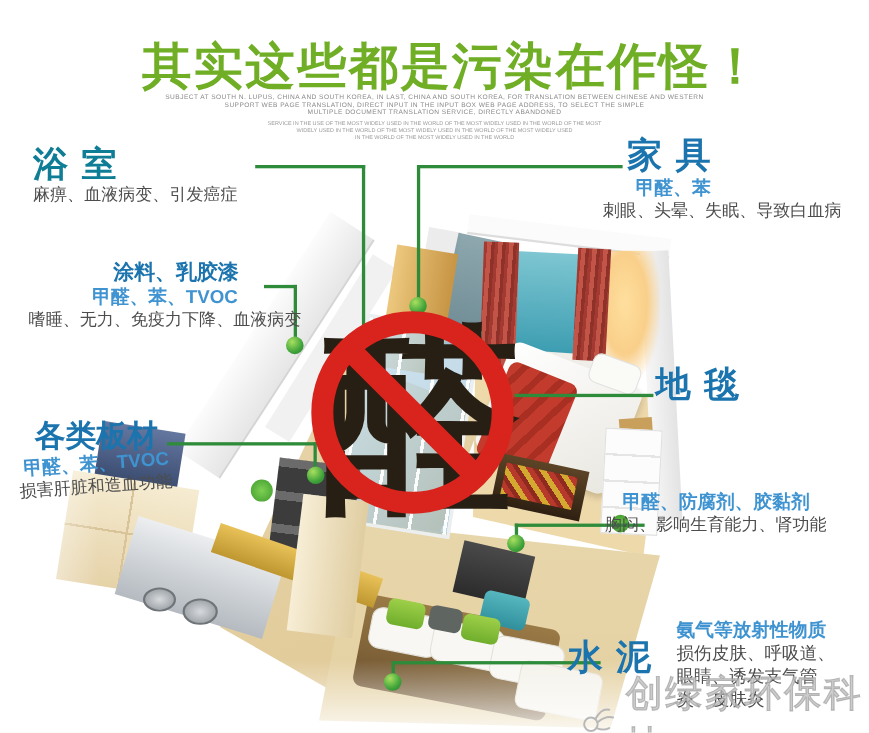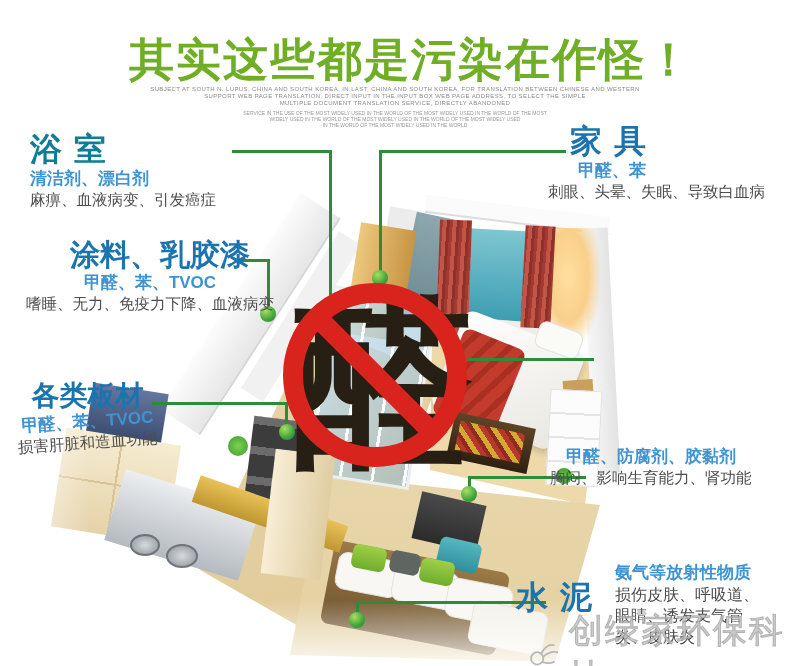--- a/index.html
+++ b/index.html
@@ -152,21 +152,21 @@
 
   
   .label{position:absolute;z-index:42;}
   .head{font-weight:800;color:#1b74ae;font-size:30px;line-height:1.12;}
   .head.two{font-size:32px;letter-spacing:12px;}
   .head.teal{color:#0e7d95;}
   .src{color:#3e93d0;font-weight:700;font-size:17px;line-height:1.3;}
   .fx{color:#4d4d4d;font-size:15.5px;font-weight:500;line-height:1.35;}
   .lbl-bathroom{left:30px;top:132px;width:300px;text-align:left;}
   .lbl-paint{left:0;top:238px;width:300px;text-align:center;}
-  .lbl-paint .head{font-size:30px;margin-left:20px;}
+  .lbl-paint .head{font-size:19px;margin-left:20px;}
   .lbl-boards{left:0;top:380px;width:175px;text-align:center;}
   .lbl-boards .head{font-size:28px;text-align:center;}
   .lbl-boards .src,.lbl-boards .fx{transform:rotate(-4deg);}
   .lbl-furniture{left:548px;top:124px;width:245px;text-align:left;}
   .lbl-furniture .head{margin-left:22px;}
   .lbl-furniture .src{margin-left:30px;}
   .lbl-carpet{left:596px;top:332px;}
   .lbl-carpet .row{margin-top:6px;margin-left:4px;white-space:nowrap;}
   .lbl-carpet .fx{display:inline;margin-left:14px;font-size:16px;}
   .lbl-carpet .src{display:inline;}
@@ -266,21 +266,20 @@
   <div class="line ln-cement-h"></div>
   <div class="line ln-cement-v"></div>
   <div class="dot dt-cement"></div>
 
   <div class="abs ban-char">醛</div>
   <div class="abs ban-ring"></div>
   <div class="abs ban-slash"></div>
 
   <div class="label lbl-bathroom">
     <div class="head teal two">浴室</div>
-    <div class="src">清洁剂、漂白剂</div>
     <div class="fx">麻痹、血液病变、引发癌症</div>
   </div>
 
   <div class="label lbl-paint">
     <div class="head">涂料、乳胶漆</div>
     <div class="src">甲醛、苯、TVOC</div>
     <div class="fx">嗜睡、无力、免疫力下降、血液病变</div>
   </div>
 
   <div class="label lbl-boards">
@@ -289,20 +288,21 @@
     <div class="fx">损害肝脏和造血功能</div>
   </div>
 
   <div class="label lbl-furniture">
     <div class="head two">家具</div>
     <div class="src">甲醛、苯</div>
     <div class="fx">刺眼、头晕、失眠、导致白血病</div>
   </div>
 
   <div class="label lbl-carpet">
+    <div class="head two">地毯</div>
   </div>
 
   <div class="label lbl-floor">
     <div class="src">甲醛、防腐剂、胶黏剂</div>
     <div class="fx">胸闷、影响生育能力、肾功能</div>
   </div>
 
   <div class="label lbl-cement-head">
     <div class="head two">水泥</div>
   </div>

